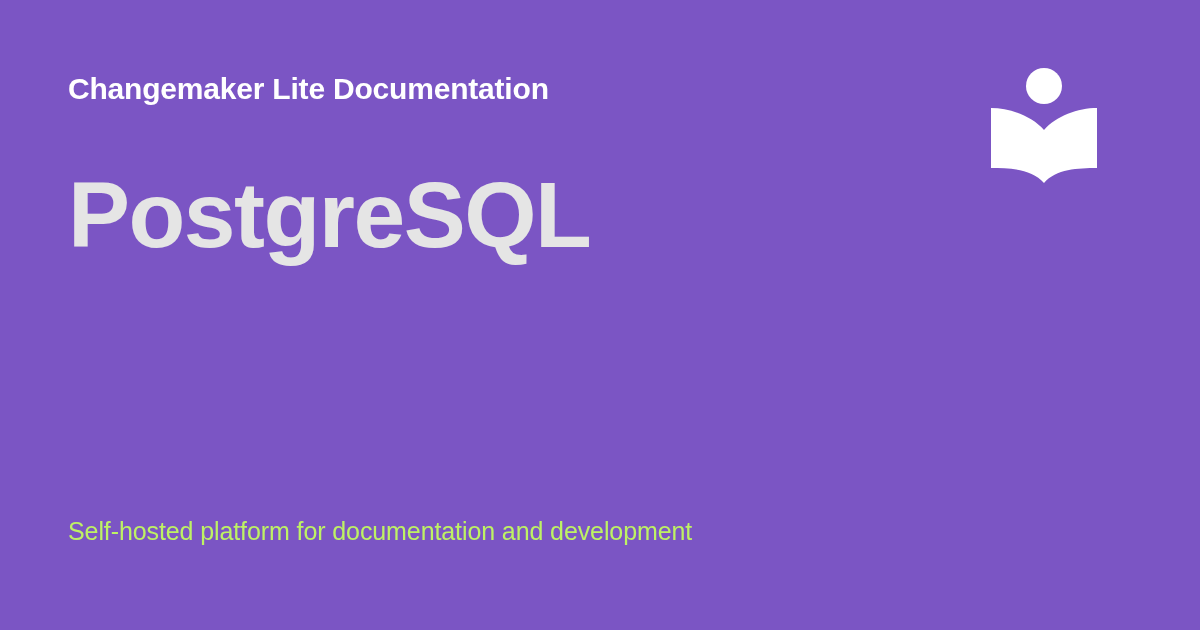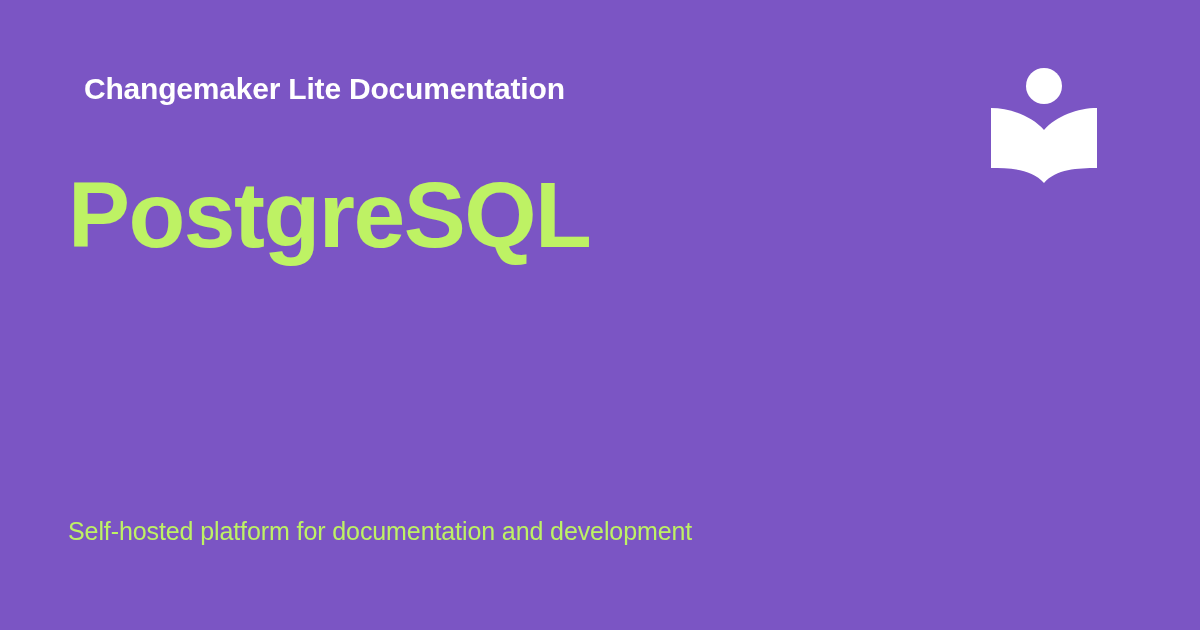--- a/index.html
+++ b/index.html
@@ -50,31 +50,30 @@
   .eyebrow {
     position: absolute;
     top: 70px;
     left: 0;
     font-size: 30px;
     font-weight: bold;
     line-height: 38px;
     color: #ffffff;
     letter-spacing: -0.2px;
     white-space: nowrap;
-    margin-left: 16px;
   }
 
   .page-title {
     position: absolute;
     top: 159px;
     left: 0;
     font-size: 93px;
     font-weight: bold;
     line-height: 112px;
-    color: #bef264;
+    color: #e5e5e5;
     letter-spacing: -1.5px;
     white-space: nowrap;
   }
 
   .tagline {
     position: absolute;
     top: 514px;
     left: 0;
     font-size: 25px;
     font-weight: normal;

